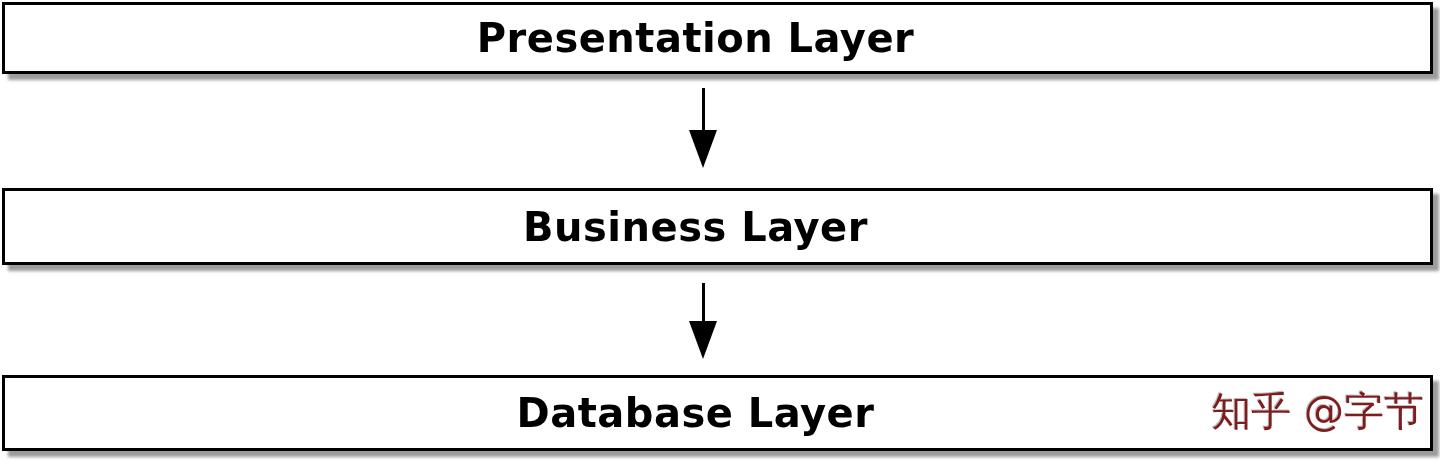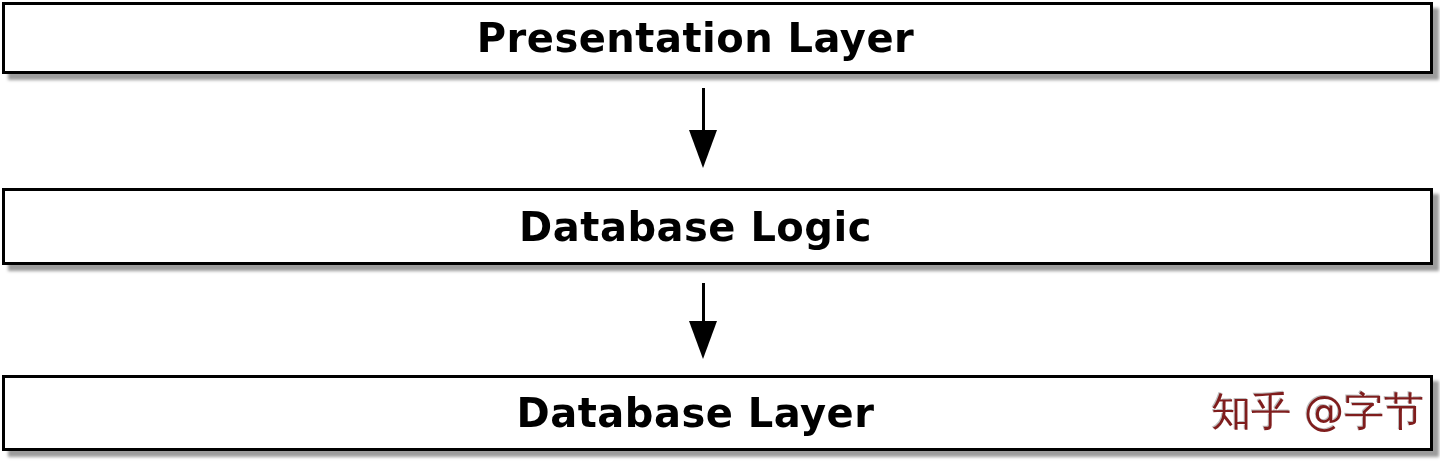--- a/index.html
+++ b/index.html
@@ -84,21 +84,21 @@
   <div class="layer-box box-1">
     <span class="layer-label">Presentation Layer</span>
   </div>
 
   <div class="down-arrow arrow-1">
     <div class="shaft"></div>
     <div class="head"></div>
   </div>
 
   <div class="layer-box box-2">
-    <span class="layer-label">Database Logic</span>
+    <span class="layer-label">Business Layer</span>
   </div>
 
   <div class="down-arrow arrow-2">
     <div class="shaft"></div>
     <div class="head"></div>
   </div>
 
   <div class="layer-box box-3">
     <span class="layer-label">Database Layer</span>
   </div>

